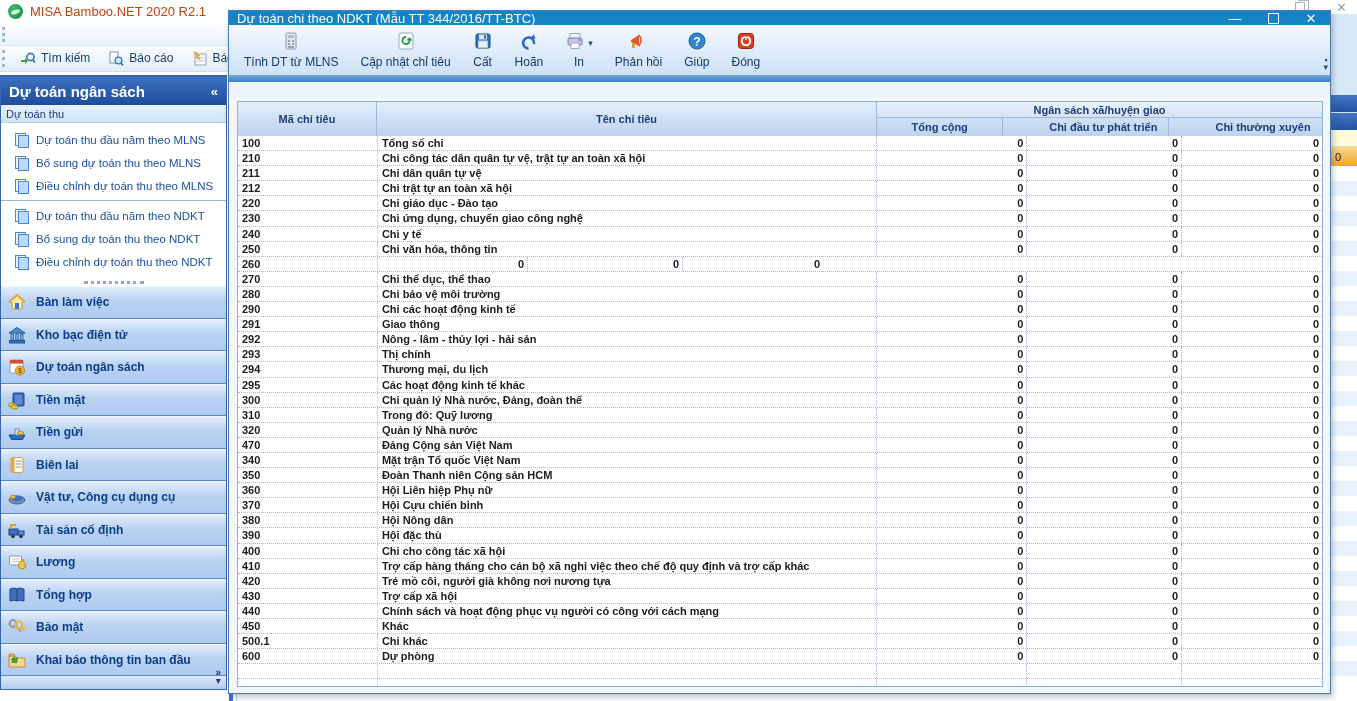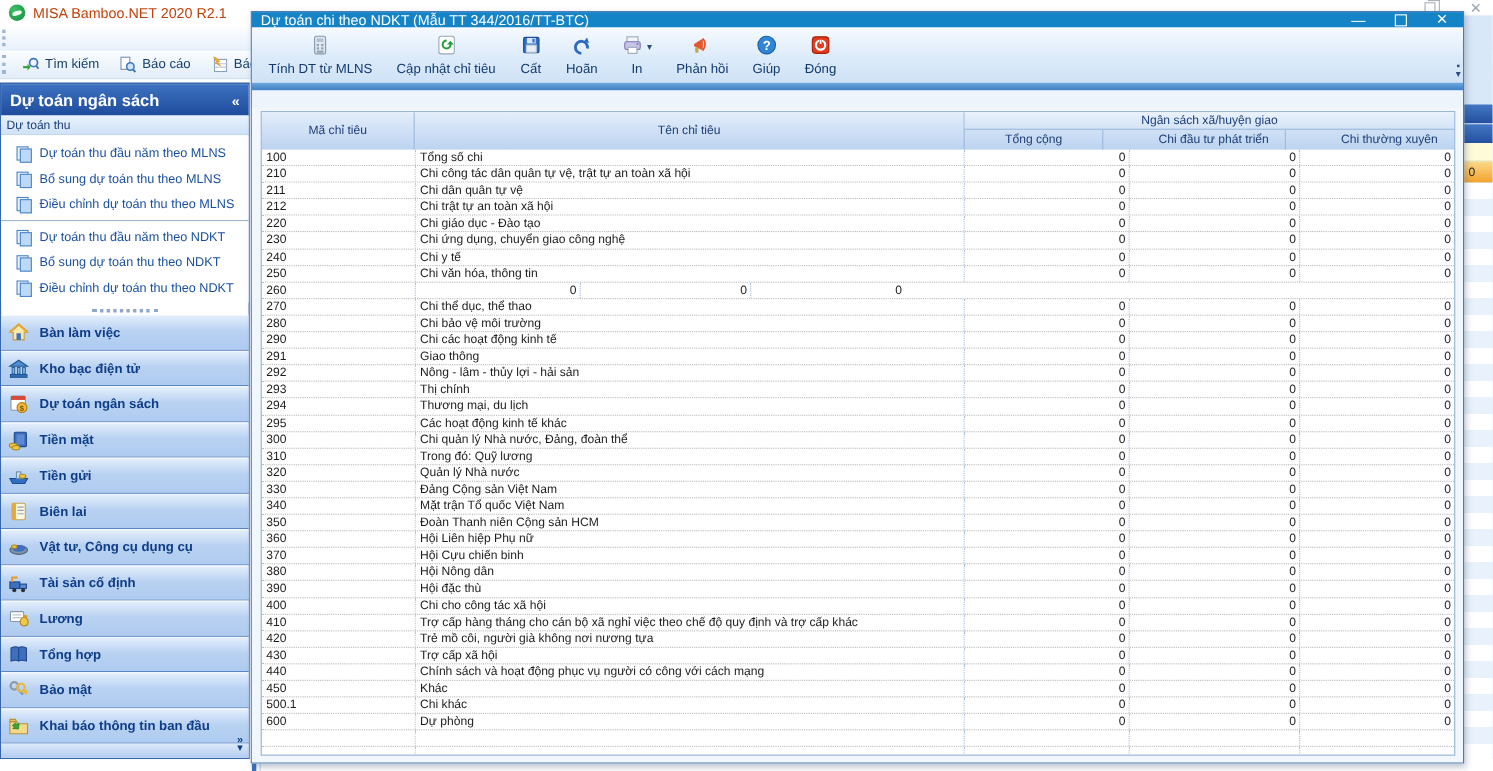--- a/index.html
+++ b/index.html
@@ -95,21 +95,21 @@
     border:1px solid transparent; border-radius:2px; }
   .tbtn .irow { display:flex; align-items:center; gap:3px; height:20px; }
   .tbtn .dd { display:none; font-size:9px; color:#2b4d7e; }
   .tbtn.has-dd .dd { display:inline; }
   #tb-overflow { position:absolute; right:2px; bottom:4px; font-size:9px; color:#2b4d7e;
     line-height:7px; text-align:center; cursor:pointer; }
   #dstrip { height:7px; background:linear-gradient(#6fa9de,#3f80c4); }
 
   #dbody { position:absolute; left:0; right:0; top:87px; bottom:0; background:#f2f7fd; }
   #grid { position:absolute; left:8px; top:3px; width:1086px; bottom:6px;
-    border:1px solid #8fb0d8; background:#fff; overflow:hidden; font-size:11px; }
+    border:1px solid #8fb0d8; background:#fff; overflow:hidden; font-size:11px;font-weight:bold; }
 
   
   #ghead { display:flex; height:34px; background:linear-gradient(#e3eefb,#bcd3f0);
     color:#1d3e77; }
   .hcell { border-right:1px solid #9db8dd; display:flex; align-items:center; justify-content:center; }
   #h-code { width:139px; }
   #h-name { width:500px; }
   #h-group-wrap { width:445px; display:flex; flex-direction:column; }
   #h-group { height:16px; border-bottom:1px solid #9db8dd; display:flex; align-items:center;
     justify-content:center; background:linear-gradient(#eaf2fc,#d4e3f6); }
@@ -655,21 +655,21 @@
           <div class="c c-num n3">0</div>
         </div>
           <div class="trow">
           <div class="c c-code">320</div>
           <div class="c c-name">Quản lý Nhà nước</div>
           <div class="c c-num n1">0</div>
           <div class="c c-num n2">0</div>
           <div class="c c-num n3">0</div>
         </div>
           <div class="trow">
-          <div class="c c-code">330</div>
+          <div class="c c-code">470</div>
           <div class="c c-name">Đảng Cộng sản Việt Nam</div>
           <div class="c c-num n1">0</div>
           <div class="c c-num n2">0</div>
           <div class="c c-num n3">0</div>
         </div>
           <div class="trow">
           <div class="c c-code">340</div>
           <div class="c c-name">Mặt trận Tổ quốc Việt Nam</div>
           <div class="c c-num n1">0</div>
           <div class="c c-num n2">0</div>

